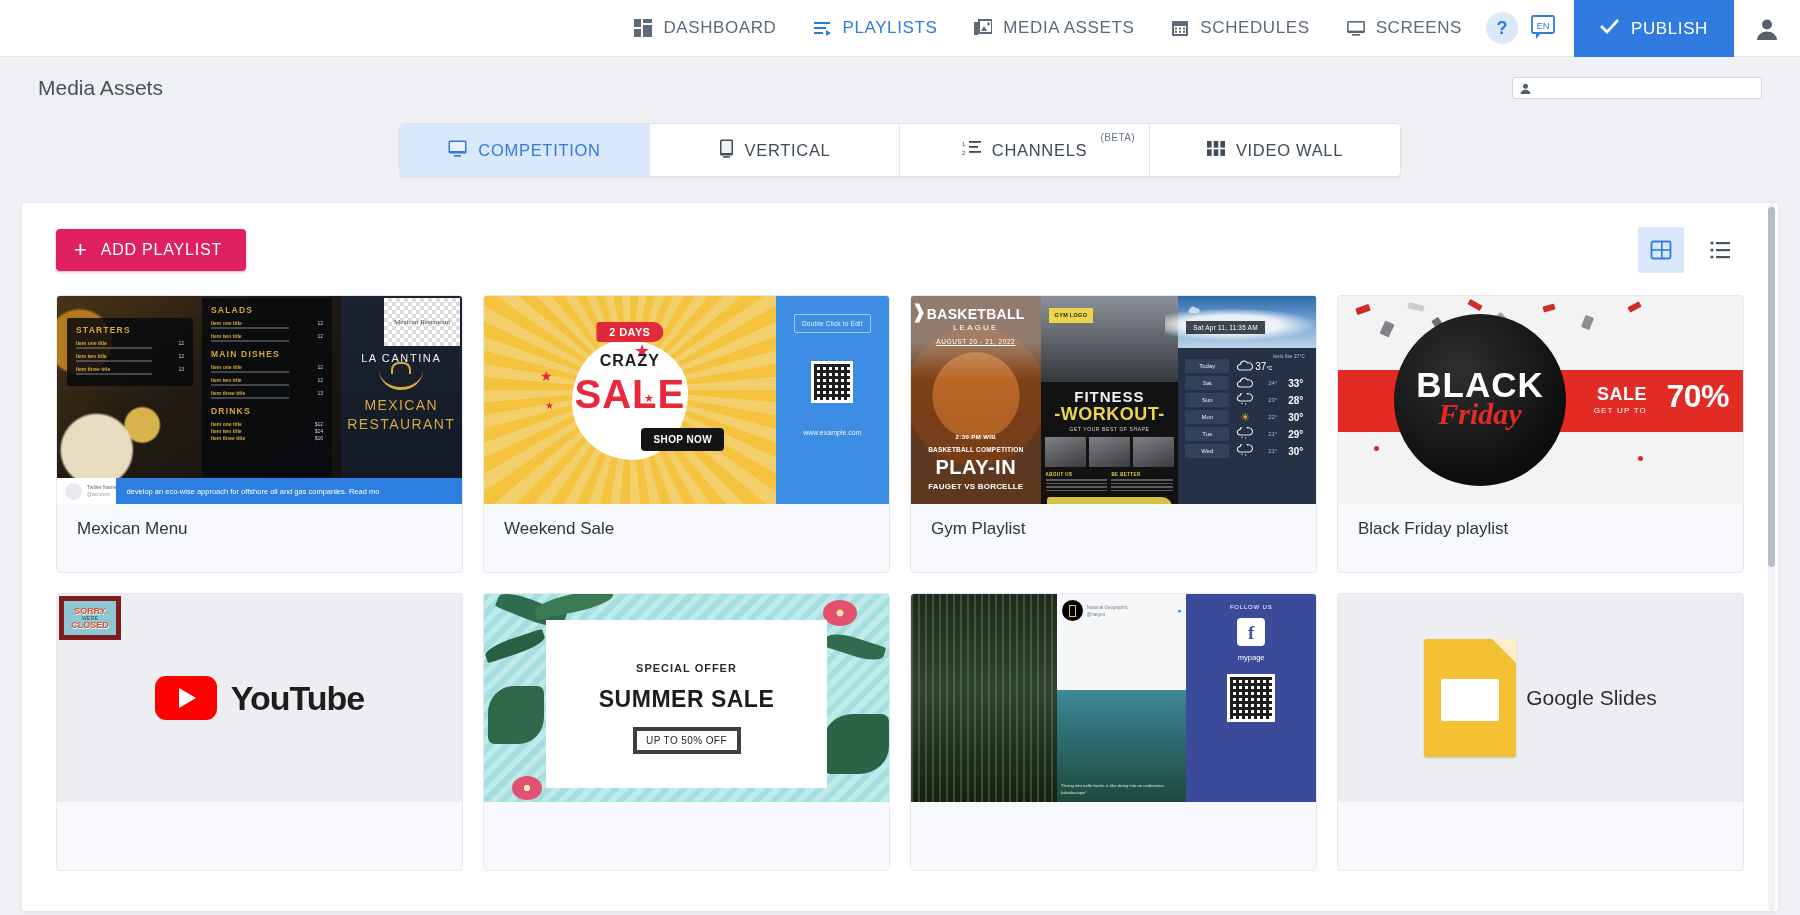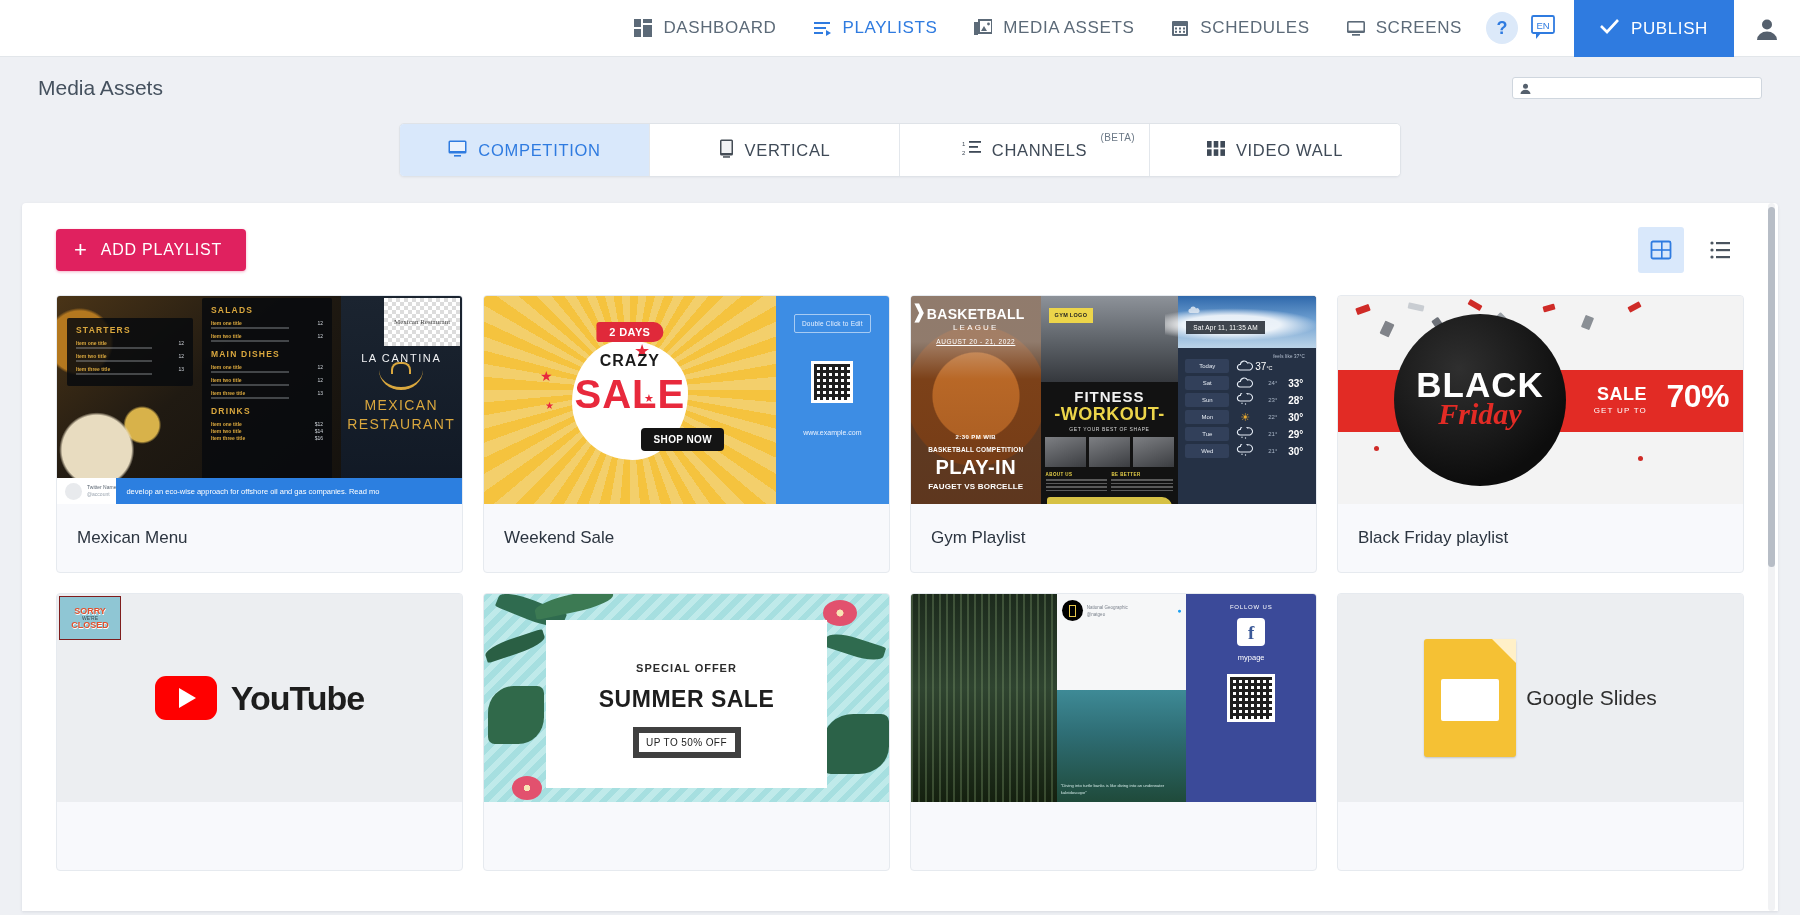--- a/index.html
+++ b/index.html
@@ -190,21 +190,21 @@
     height: 278px;
   }
   .card-thumb {
     height: 208px;
     background: #eceef1;
     position: relative;
     overflow: hidden;
     display: flex;
   }
   .card-label {
-    padding: 24px 20px;
+    padding: 15px 20px;
     font-size: 17px;
     color: #2c3540;
   }
 
   
   .mx-main { flex: 1 1 70%; background:
       radial-gradient(circle at 14% 74%, #e8dcc0 0 12%, transparent 13%),
       radial-gradient(circle at 8% 22%, #b4781f 0 10%, transparent 11%),
       radial-gradient(circle at 30% 62%, #d8b24a 0 7%, transparent 8%),
       linear-gradient(140deg, #4a3417 0%, #201a12 45%, #14110d 100%);
@@ -364,34 +364,34 @@
     display: flex; align-items: center; justify-content: center; gap: 14px; }
   .yt-play {
     width: 62px; height: 44px; background: #f00; border-radius: 11px;
     display: flex; align-items: center; justify-content: center;
   }
   .yt-play:after { content:''; width: 0; height: 0;
     border-left: 17px solid #fff; border-top: 10px solid transparent; border-bottom: 10px solid transparent; margin-left: 4px; }
   .yt-word { font-size: 34px; font-weight: bold; color: #1d1d1d; letter-spacing: -1px; }
   .yt-closed {
     position: absolute; left: 2px; top: 2px; width: 62px; height: 44px;
-    background: #8fc6d4; border: 1px solid #7f1d1d;
+    background: #8fc6d4; border: 5px solid #7f1d1d;
     display: flex; flex-direction: column; align-items: center; justify-content: center;
     line-height: 1;
   }
   .yt-closed b { color: #e2512e; font-size: 9px; font-weight: bold; text-shadow: .5px .5px 0 #fff; }
   .yt-closed i { color: #3c4c52; font-size: 5px; font-style: normal; }
 
   
   .ss { flex: 1; position: relative; overflow: hidden;
     background: repeating-linear-gradient(135deg, #a6dfe0 0 6px, #bfeaea 6px 12px); }
   .ss-card { position: absolute; left: 62px; right: 62px; top: 26px; bottom: 14px; background: #fff; }
   .ss-offer { text-align: center; margin-top: 42px; font-size: 11px; letter-spacing: 1px; color: #2b2b2b; font-weight: bold; }
   .ss-title { text-align: center; margin-top: 12px; font-size: 23px; letter-spacing: .5px; color: #1d1d1d; font-weight: bold; }
-  .ss-upto { display: block; width: 108px; margin: 14px auto 0 auto; border: 6px solid #404040;
+  .ss-upto { display: block; width: 108px; margin: 14px auto 0 auto; border: 4px solid #404040;
     text-align: center; font-size: 10px; padding: 4px 0; color: #222; letter-spacing: .4px; }
   .leaf { position: absolute; background: #2f6b4f; border-radius: 50% 8% 50% 8%; }
   .flower { position: absolute; border-radius: 50%; }
 
   
   .ng-a { flex: 0 0 36%;
     background: linear-gradient(180deg,#1c2a1c 0%, #2f4430 45%, #14200f 100%); position: relative; }
   .ng-a:after { content:''; position: absolute; inset: 0;
     background: repeating-linear-gradient(90deg, rgba(140,170,120,.30) 0 2px, transparent 2px 7px); }
   .ng-b { flex: 0 0 32%; background: #f6f7f8; position: relative; }

